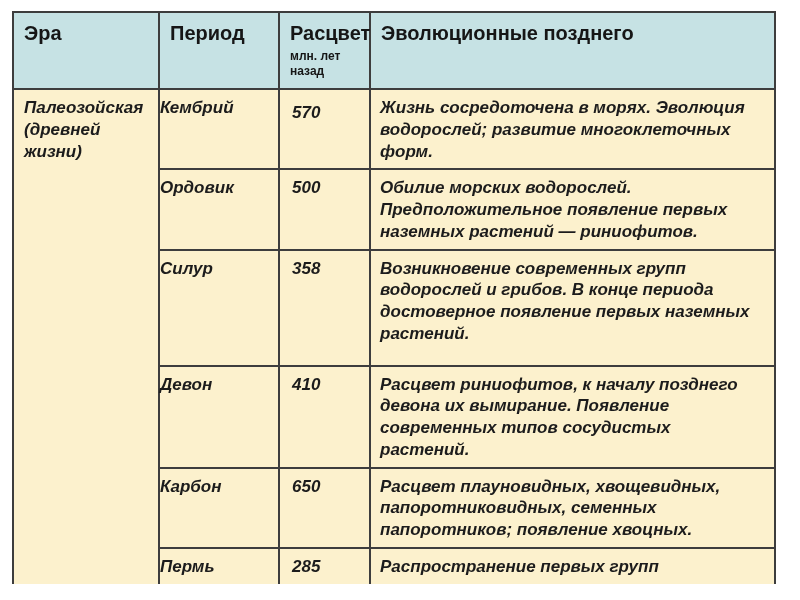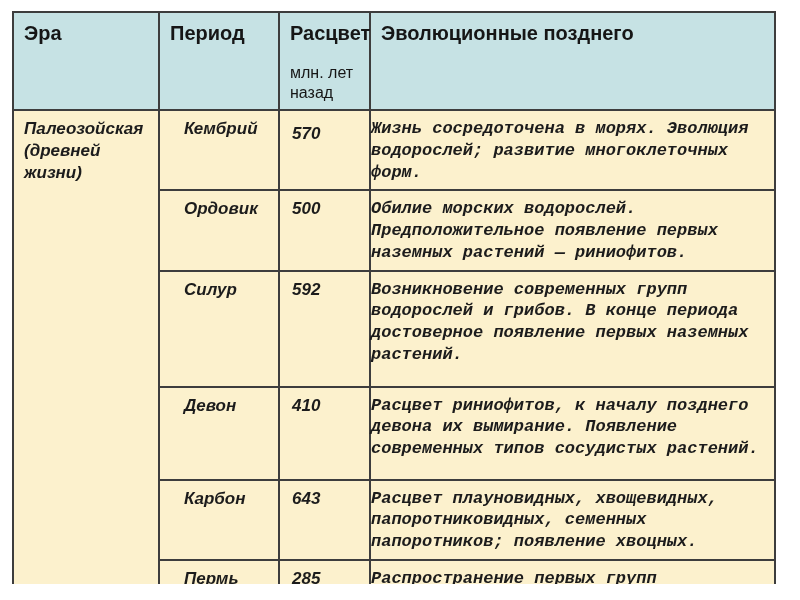--- a/index.html
+++ b/index.html
@@ -36,41 +36,41 @@
     background: #c6e2e4;
     color: #161616;
     font-size: 20px;
     font-weight: bold;
     font-style: normal;
     line-height: 1.2;
     padding: 8px 4px 6px 10px;
   }
   .head-sub {
     display: block;
-    font-size: 16px;
-    font-weight: normal;
+    font-size: 12px;
+    font-weight: bold;
     line-height: 1.25;
-    margin-top: 18px;
+    margin-top: 4px;
     white-space: pre-line;
   }
   
   tbody td {
     background: #fcf1cd;
     color: #1c1c1c;
     font-size: 17px;
     font-weight: bold;
     font-style: italic;
     line-height: 1.28;
     padding: 7px 12px 6px 10px;
   }
   .era-cell   { white-space: pre-line; }
-  .period-cell{ padding-left: 24px; }
+  .period-cell{ padding-left: 0; }
   .start-cell { padding-left: 12px; }
   .start-cell.low { padding-top: 12px; }
-  .events-cell{ white-space: pre-line; padding-left: 0; font-family: Liberation Mono, monospace; }
+  .events-cell{ white-space: pre-line; padding-left: 9px; }
   
   tr.r-head   { height: 77px; }
   tr.r-cambrian   { height: 71px; }
   tr.r-ordovician { height: 74px; }
   tr.r-silurian   { height: 116px; }
   tr.r-devonian   { height: 93px; }
   tr.r-carbon     { height: 70px; }
   tr.r-permian    { height: 69px; }
 </style>
 </head>
@@ -115,36 +115,36 @@
       </tr>
       <tr class="r-ordovician">
         <td class="period-cell">Ордовик</td>
         <td class="start-cell">500</td>
         <td class="events-cell">Обилие морских водорослей.
 Предположительное появление первых
 наземных растений — риниофитов.</td>
       </tr>
       <tr class="r-silurian">
         <td class="period-cell">Силур</td>
-        <td class="start-cell">592</td>
+        <td class="start-cell">358</td>
         <td class="events-cell">Возникновение современных групп
 водорослей и грибов. В конце периода
 достоверное появление первых наземных
 растений.</td>
       </tr>
       <tr class="r-devonian">
         <td class="period-cell">Девон</td>
         <td class="start-cell">410</td>
         <td class="events-cell">Расцвет риниофитов, к началу позднего
 девона их вымирание. Появление
 современных типов сосудистых растений.</td>
       </tr>
       <tr class="r-carbon">
         <td class="period-cell">Карбон</td>
-        <td class="start-cell">643</td>
+        <td class="start-cell">650</td>
         <td class="events-cell">Расцвет плауновидных, хвощевидных,
 папоротниковидных, семенных
 папоротников; появление хвоцных.</td>
       </tr>
       <tr class="r-permian">
         <td class="period-cell">Пермь</td>
         <td class="start-cell">285</td>
         <td class="events-cell">Распространение первых групп
 голосеменных.</td>
       </tr>

